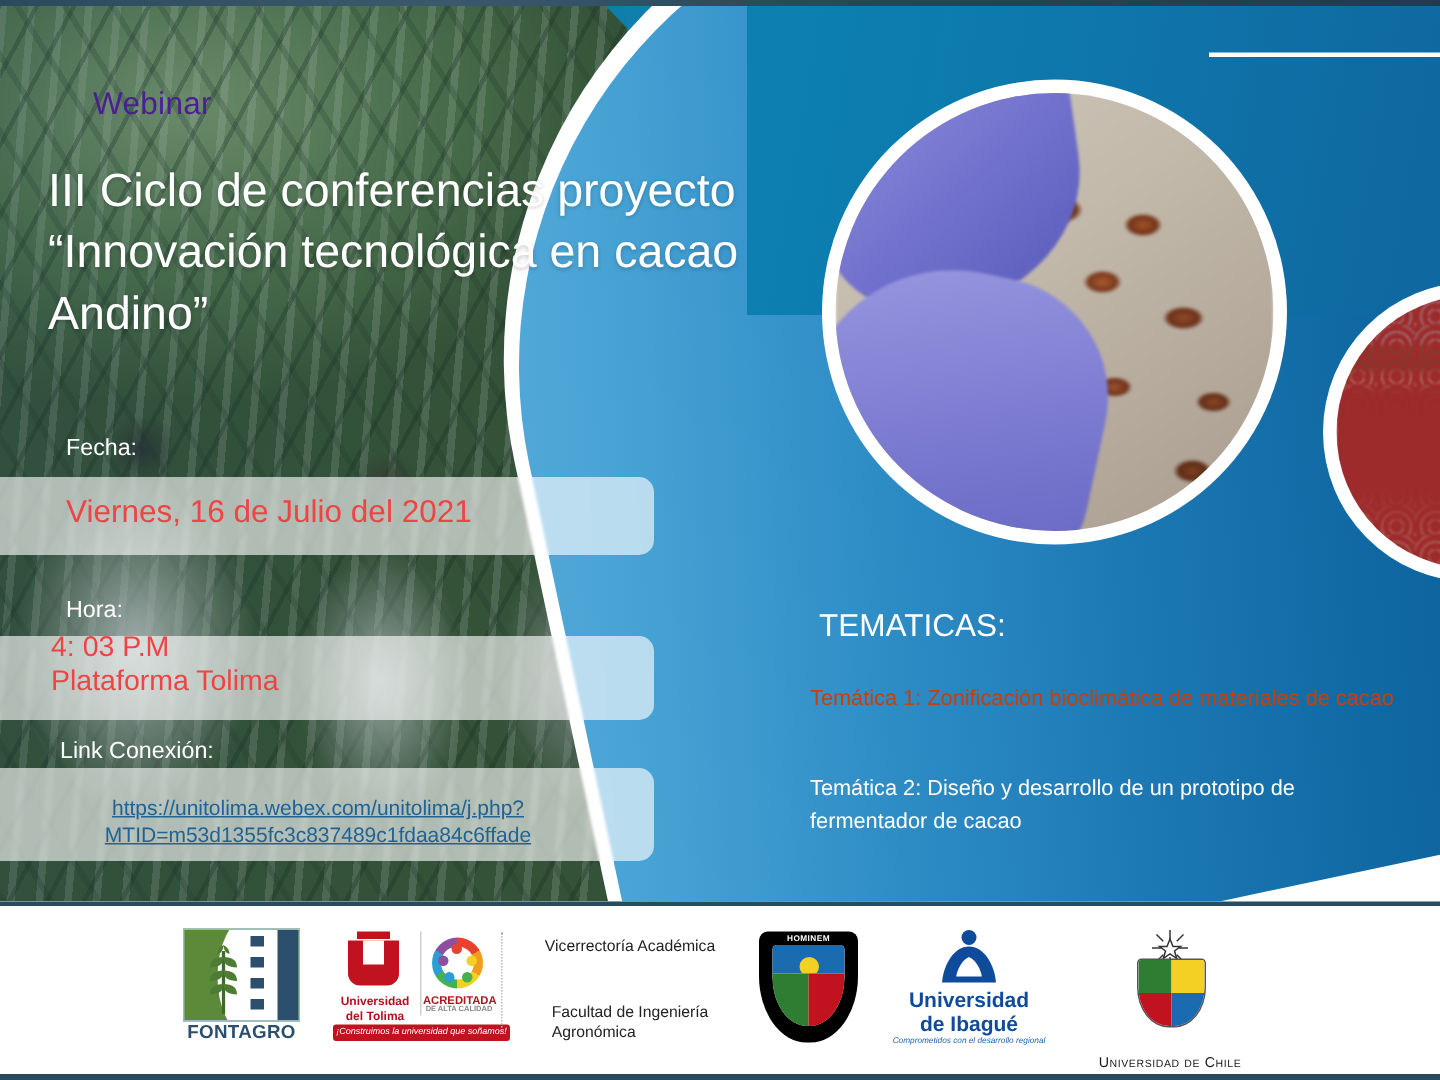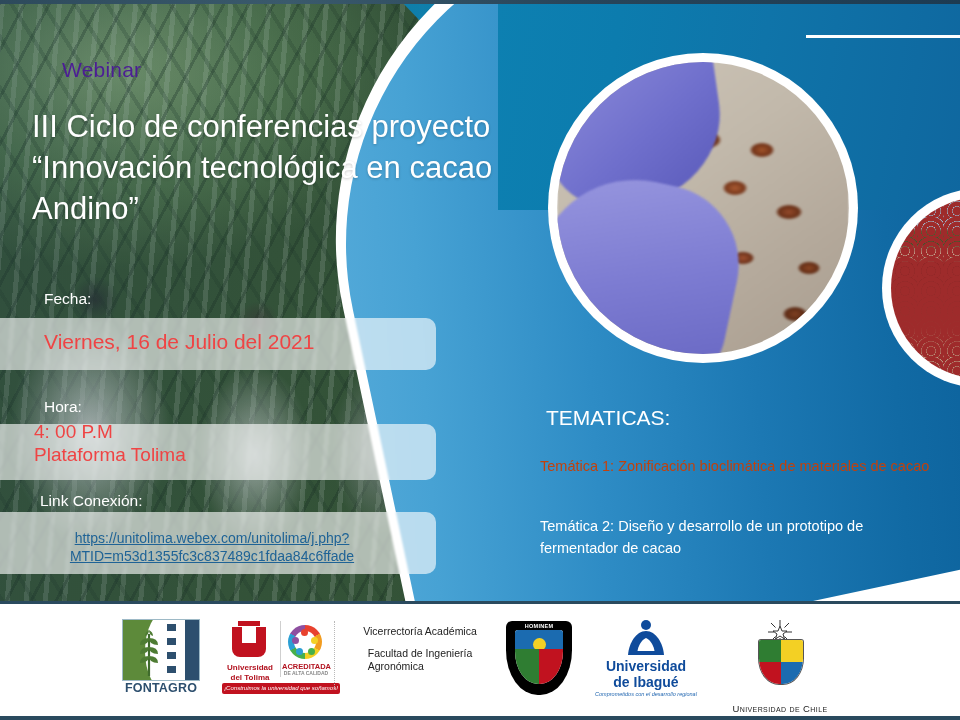--- a/index.html
+++ b/index.html
@@ -155,21 +155,21 @@
   .acred{position:absolute;left:66px;top:8px;width:34px;height:34px;border-radius:50%;
     background:conic-gradient(#e8412e 0deg 60deg,#f29c1f 60deg 120deg,#f3d024 120deg 180deg,#47b04b 180deg 240deg,#2b9fd4 240deg 300deg,#8e4fa0 300deg 360deg);}
   .acred::after{content:"";position:absolute;inset:6px;border-radius:50%;background:#ffffff;}
   .acred-d{position:absolute;width:7px;height:7px;border-radius:50%;}
   .acr-t1{position:absolute;left:60px;top:45px;width:48px;text-align:center;color:#b2121f;font-size:7.5px;font-weight:bold;}
   .acr-t2{position:absolute;left:60px;top:53px;width:48px;text-align:center;color:#888;font-size:5px;font-weight:bold;}
   .tol-sep{position:absolute;left:112px;top:4px;width:0;height:66px;border-left:1px dotted #b9b9b9;}
 
   
   .lg-vice{width:132px;height:70px;position:relative;margin-left:10px;margin-right:16px;
-    display:flex;flex-direction:column;justify-content:flex-start;gap:9px;}
+    display:flex;flex-direction:column;justify-content:space-between;gap:9px;}
   .vice-l{font-size:10.5px;color:#222;line-height:1.25;}
 
   
   .lg-unmsm{width:74px;height:86px;position:relative;margin-right:14px;}
   .sh{position:absolute;left:4px;top:4px;width:66px;height:74px;background:#000000;
     border-radius:6px 6px 48% 48%/6px 6px 60% 60%;overflow:hidden;}
   .sh-in{position:absolute;left:9px;top:9px;right:9px;bottom:11px;background:#ffffff;
     border-radius:3px 3px 48% 48%/3px 3px 60% 60%;overflow:hidden;}
   .sh-top{position:absolute;left:0;top:0;width:100%;height:36%;background:#1b6bb0;}
   .sh-sun{position:absolute;left:50%;top:14%;width:13px;height:13px;margin-left:-6.5px;border-radius:50%;background:#f3d024;}
@@ -228,21 +228,21 @@
     <div class="webinar">Webinar</div>
     <div class="maintitle">III Ciclo de conferencias proyecto “Innovación tecnológica en cacao Andino”</div>
 
     <div class="lbl lbl-fecha">Fecha:</div>
     <div class="chip chip-fecha"></div>
     <div class="val val-fecha">Viernes, 16 de Julio del 2021</div>
 
     <div class="lbl lbl-hora">Hora:</div>
     <div class="chip chip-hora"></div>
     <div class="val val-hora">
-      <div>4: 00 P.M</div>
+      <div>4: 03 P.M</div>
       <div>Plataforma Tolima</div>
     </div>
 
     <div class="lbl lbl-link">Link Conexión:</div>
     <div class="chip chip-link"></div>
     <div class="val val-link">https://unitolima.webex.com/unitolima/j.php?MTID=m53d1355fc3c837489c1fdaa84c6ffade</div>
 
     <div class="tem-title">TEMATICAS:</div>
     <div class="tem-1">Temática 1: Zonificación bioclimática de materiales de cacao</div>
     <div class="tem-2">Temática 2: Diseño y desarrollo de un prototipo de fermentador de cacao</div>

